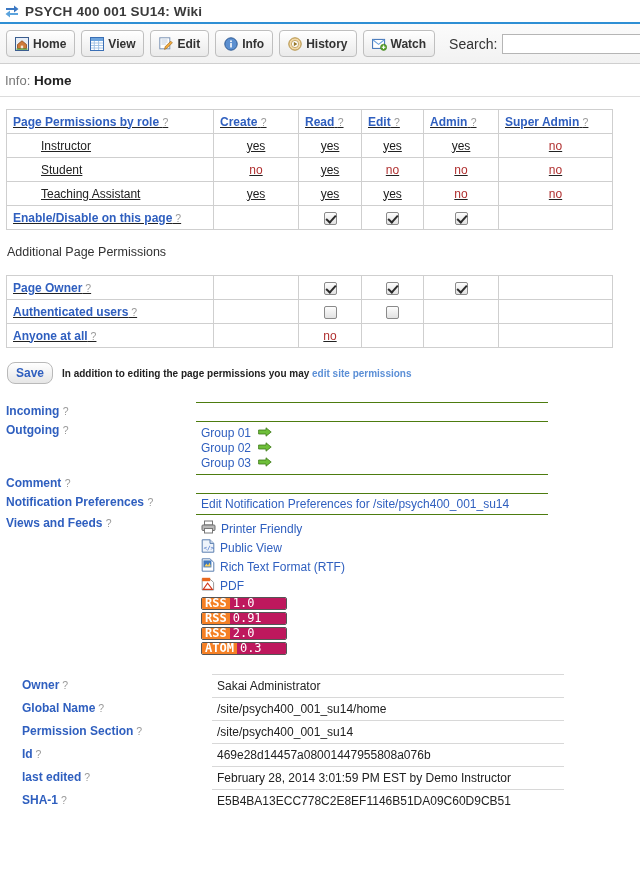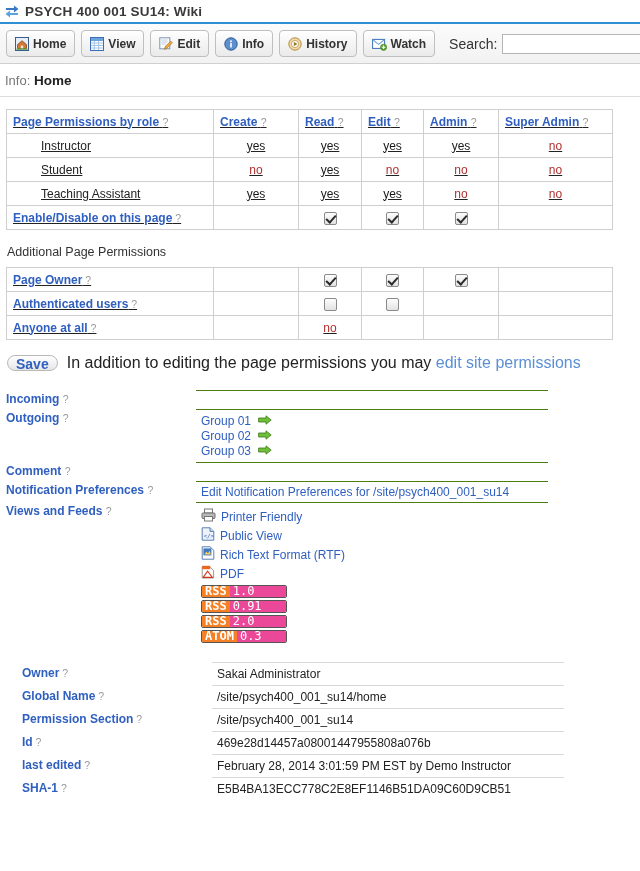--- a/index.html
+++ b/index.html
@@ -103,28 +103,28 @@
     left:3px; top:0px; width:4px; height:8px;
     border:solid #2a2a2a; border-width:0 2px 2px 0;
     transform:rotate(42deg);
   }
 
   #addl-title { margin:15px 0 6px 1px; font-size:12.5px; color:#333; }
 
   
   #saverow { display:flex; align-items:center; gap:9px; margin:14px 0 0 1px; }
   #save-button {
-    height:16px; padding:0 8px;
+    height:22px; padding:0 8px;
     border:1px solid #b9b9b9; border-radius:8px;
     background:linear-gradient(#ffffff,#e6e6e6);
-    color:#2f5fbf; font-weight:bold; font-size:14px;
+    color:#2f5fbf; font-weight:bold; font-size:12px;
     font-family:"Liberation Sans", sans-serif;
     cursor:pointer;
   }
-  #save-note { font-size:16px; color:#222; }
+  #save-note { font-size:10px; color:#222;font-weight:bold; }
   #save-note .lnk { color:#5b8fd6; }
 
   
   .dl { margin-top:18px; }
   .dl .row { display:flex; align-items:flex-start; min-height:19px; }
   .dl .lbl {
     width:190px; flex:0 0 190px;
     color:#2f5fbf; font-weight:bold; font-size:12px;
     padding-top:2px;
   }
@@ -154,21 +154,21 @@
     font-size:8px; line-height:11px;
     margin:2px 0;
     width:86px;
   }
   .badge .b-l {
     background:#f58025; color:#ffffff;
     padding:0 3px; font-weight:bold;
     display:flex; align-items:center;
   }
   .badge .b-r {
-    background:#ec4899; color:#ffffff;
+    background:#be185d; color:#ffffff;
     padding:0 3px; flex:1;
     display:flex; align-items:center;
   }
 
   
   .meta { margin-top:14px; }
   .meta .row { display:flex; align-items:flex-start;margin-left:16px; }
   .meta .lbl {
     width:190px; flex:0 0 190px;
     color:#2f5fbf; font-weight:bold; font-size:12px;
@@ -347,21 +347,21 @@
           <td class="val"><span class="cb on"></span></td>
           <td class="val"><span class="cb on"></span></td>
           <td class="val"><span class="cb on"></span></td>
           <td class="val"></td>
         </tr>
       </tbody>
   </table>
 
   <div id="addl-title">Additional Page Permissions</div>
 
-  <table class="perm" id="addl-table" style="margin-top:8px">
+  <table class="perm" id="addl-table" style="margin-top:16px">
     <colgroup>
       <col style="width:207px">
         <col style="width:85px">
         <col style="width:63px">
       <col style="width:62px">
         <col style="width:75px">
         <col style="width:114px">
     </colgroup>
     <tbody id="addl-body">
         <tr>

